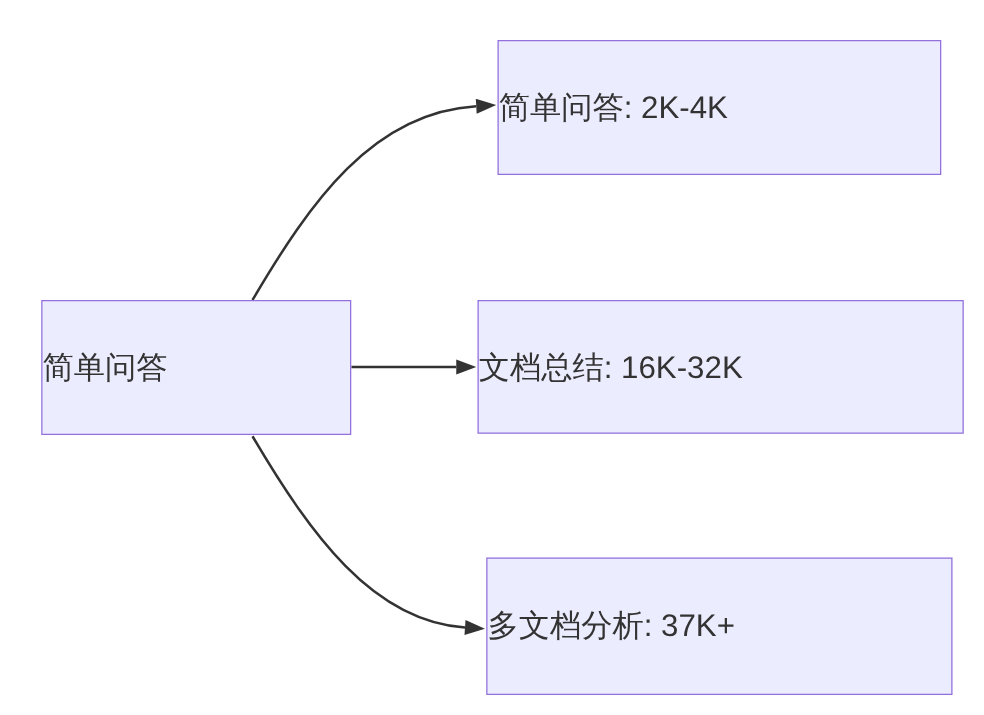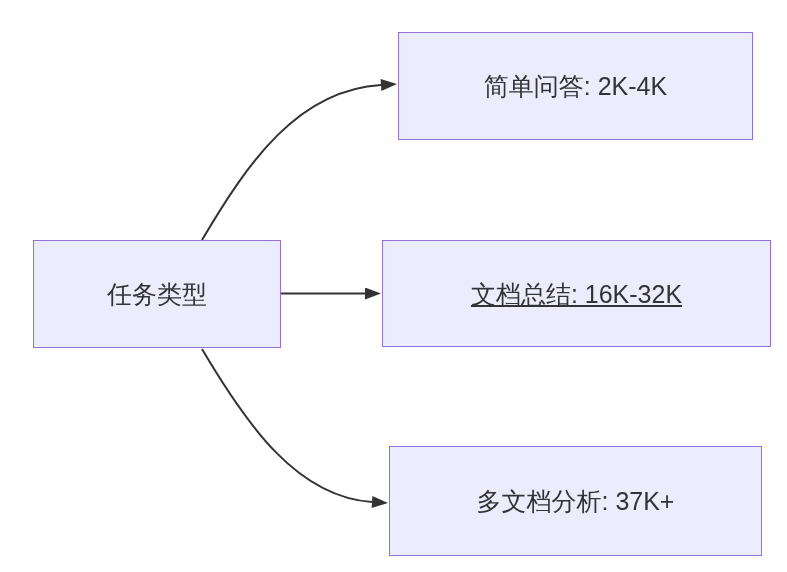--- a/index.html
+++ b/index.html
@@ -27,28 +27,28 @@
     width: 787px;
     height: 572px;
   }
   .node {
     position: absolute;
     background: var(--node-fill);
     border: 1.5px solid var(--node-border);
     color: var(--text-color);
     display: flex;
     align-items: center;
-    justify-content: center;
+    justify-content: flex-start;
     font-size: 25px;
     line-height: 1.2;
     text-align: center;
   }
   .node-root   { left: 33px;  top: 240px; width: 248px; height: 108px; }
   .node-top    { left: 398px; top: 32px;  width: 355px; height: 108px; }
-  .node-middle { left: 382px; top: 240px; width: 389px; height: 107px; text-decoration: underline; }
+  .node-middle { left: 382px; top: 240px; width: 389px; height: 107px; }
   .node-bottom { left: 389px; top: 446px; width: 373px; height: 110px; }
   .edge {
     fill: none;
     stroke: var(--arrow-color);
     stroke-width: 2px;
   }
 </style>
 </head>
 <body>
 
@@ -59,21 +59,21 @@
       <marker id="arrowhead" markerUnits="userSpaceOnUse" markerWidth="18" markerHeight="14" refX="1" refY="6" orient="auto">
         <path d="M1,0 L17,6 L1,12 Z" fill="#333333"></path>
       </marker>
     </defs>
     <path class="edge" d="M 202 240 C 248 162, 298 90, 381 85" marker-end="url(#arrowhead)"></path>
     <path class="edge" d="M 281 293.5 L 365 293.5" marker-end="url(#arrowhead)"></path>
     <path class="edge" d="M 202 349 C 248 427, 298 497, 372 502" marker-end="url(#arrowhead)"></path>
   </svg>
 
   <div class="node node-root">
-    <span>任务类型</span>
+    <span>简单问答</span>
   </div>
 
   <div class="node node-top">
     <span>简单问答: 2K-4K</span>
   </div>
 
   <div class="node node-middle">
     <span>文档总结: 16K-32K</span>
   </div>
 

